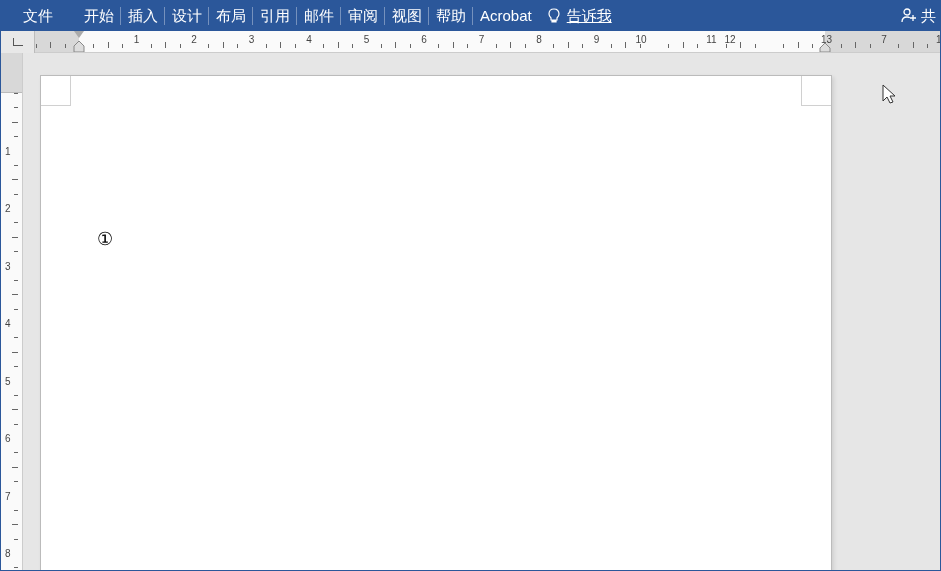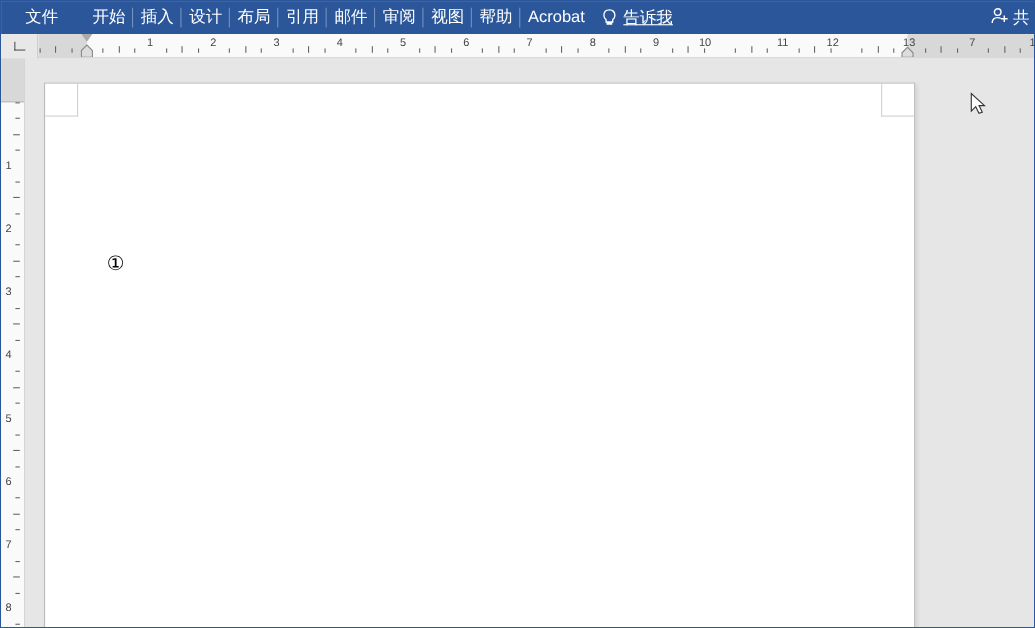--- a/index.html
+++ b/index.html
@@ -351,21 +351,21 @@
         <div class="ruler-tick medium" style="left: 590.25px;"></div>
         <div class="ruler-tick minor" style="left: 604.625px;"></div>
         <div class="ruler-number" style="left: 606px;">10</div>
         <div class="ruler-tick minor" style="left: 633.375px;"></div>
         <div class="ruler-tick medium" style="left: 647.75px;"></div>
         <div class="ruler-tick minor" style="left: 662.125px;"></div>
         <div class="ruler-number" style="left: 676.5px;">11</div>
         <div class="ruler-tick minor" style="left: 690.875px;"></div>
         <div class="ruler-tick medium" style="left: 705.25px;"></div>
         <div class="ruler-tick minor" style="left: 719.625px;"></div>
-        <div class="ruler-number" style="left: 722px;">12</div>
+        <div class="ruler-number" style="left: 695px;">12</div>
         <div class="ruler-tick minor" style="left: 748.375px;"></div>
         <div class="ruler-tick medium" style="left: 762.75px;"></div>
         <div class="ruler-tick minor" style="left: 777.125px;"></div>
         <div class="ruler-number" style="left: 791.5px;">13</div>
         <div class="ruler-tick minor" style="left: 805.875px;"></div>
         <div class="ruler-tick medium" style="left: 820.25px;"></div>
         <div class="ruler-tick minor" style="left: 834.625px;"></div>
         <div class="ruler-number" style="left: 849px;">7</div>
         <div class="ruler-tick minor" style="left: 863.375px;"></div>
         <div class="ruler-tick medium" style="left: 877.75px;"></div>

